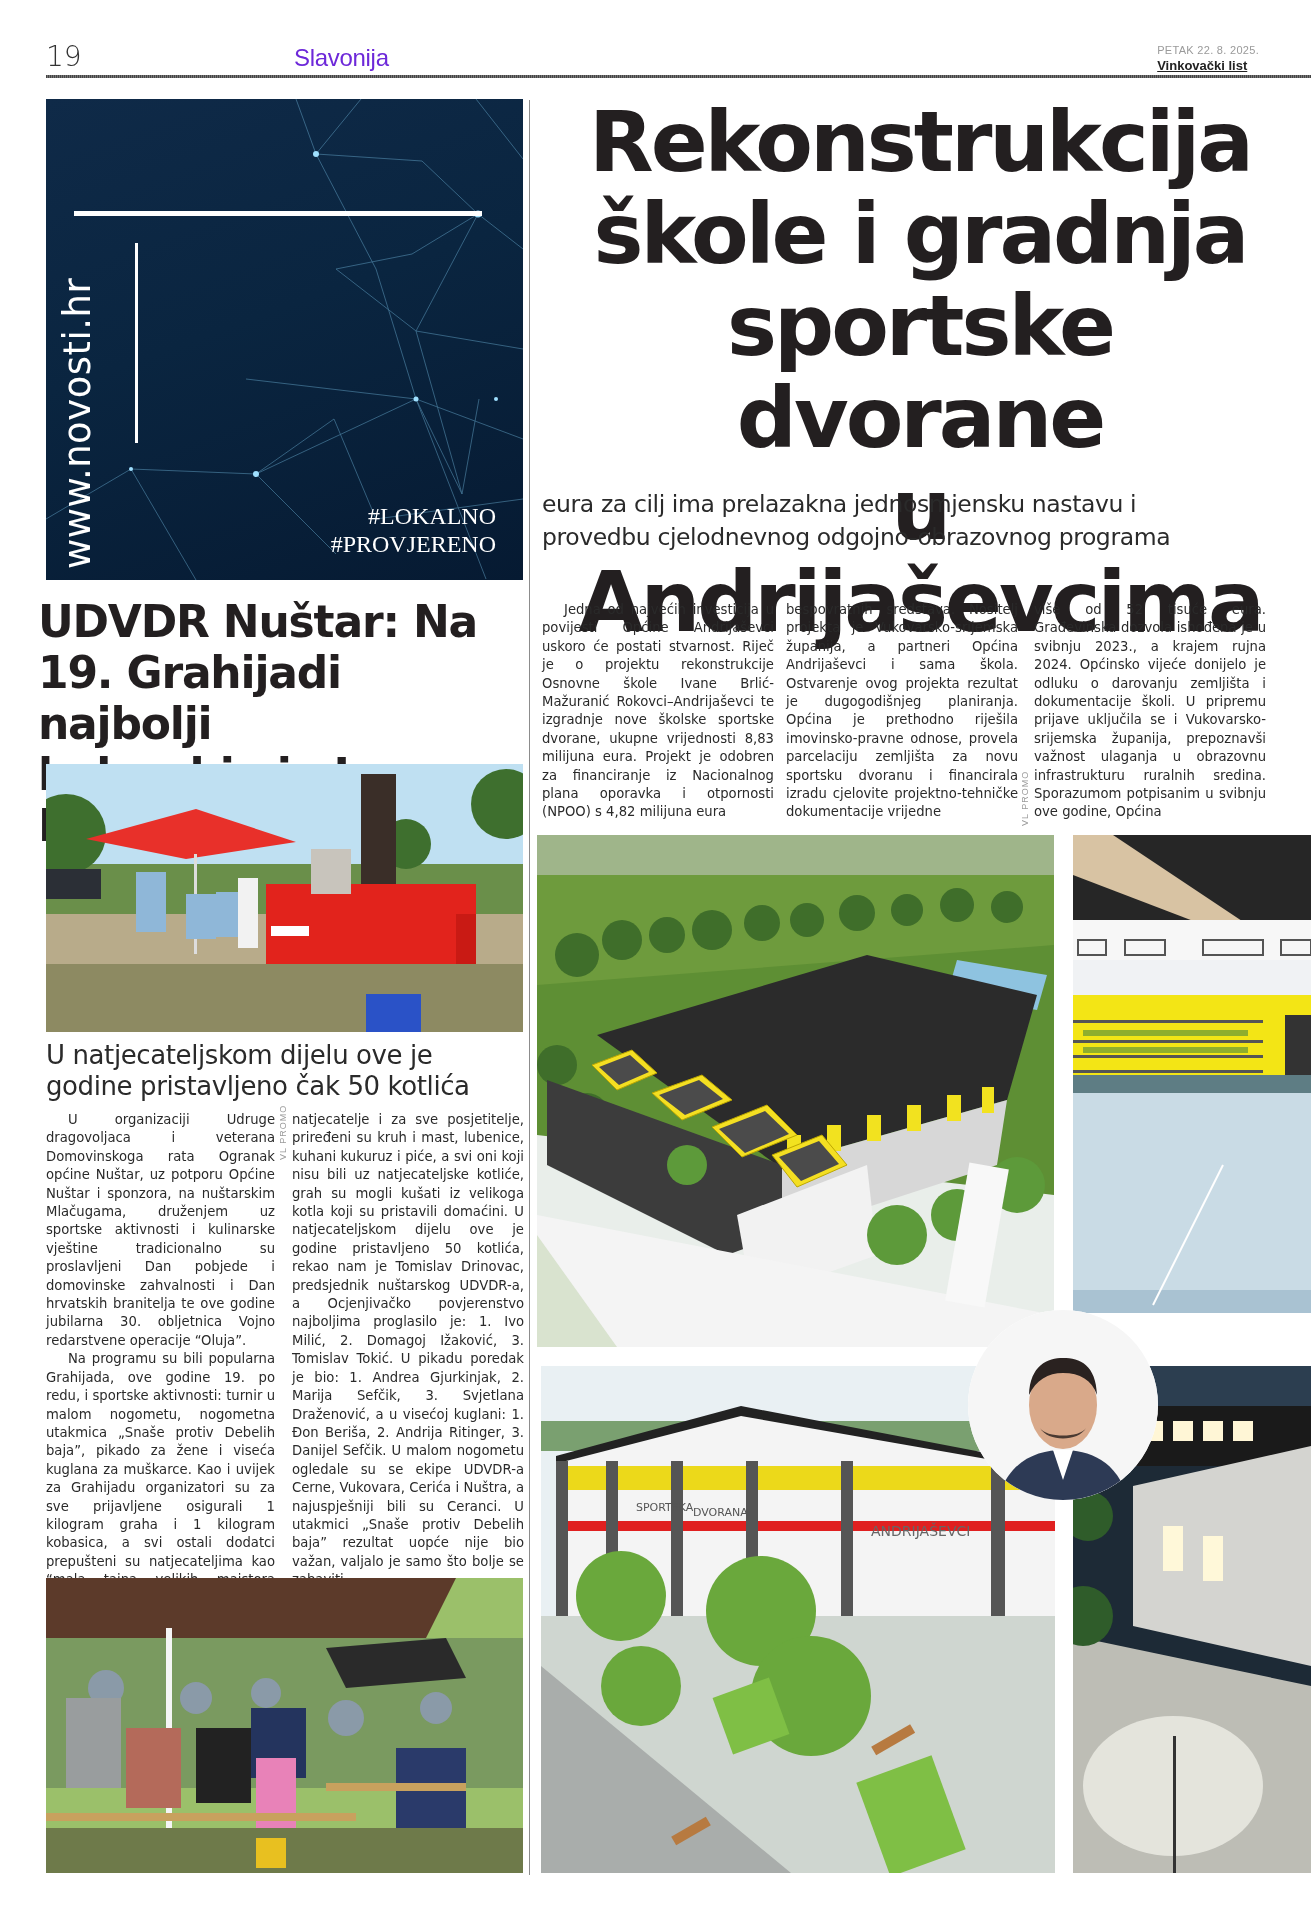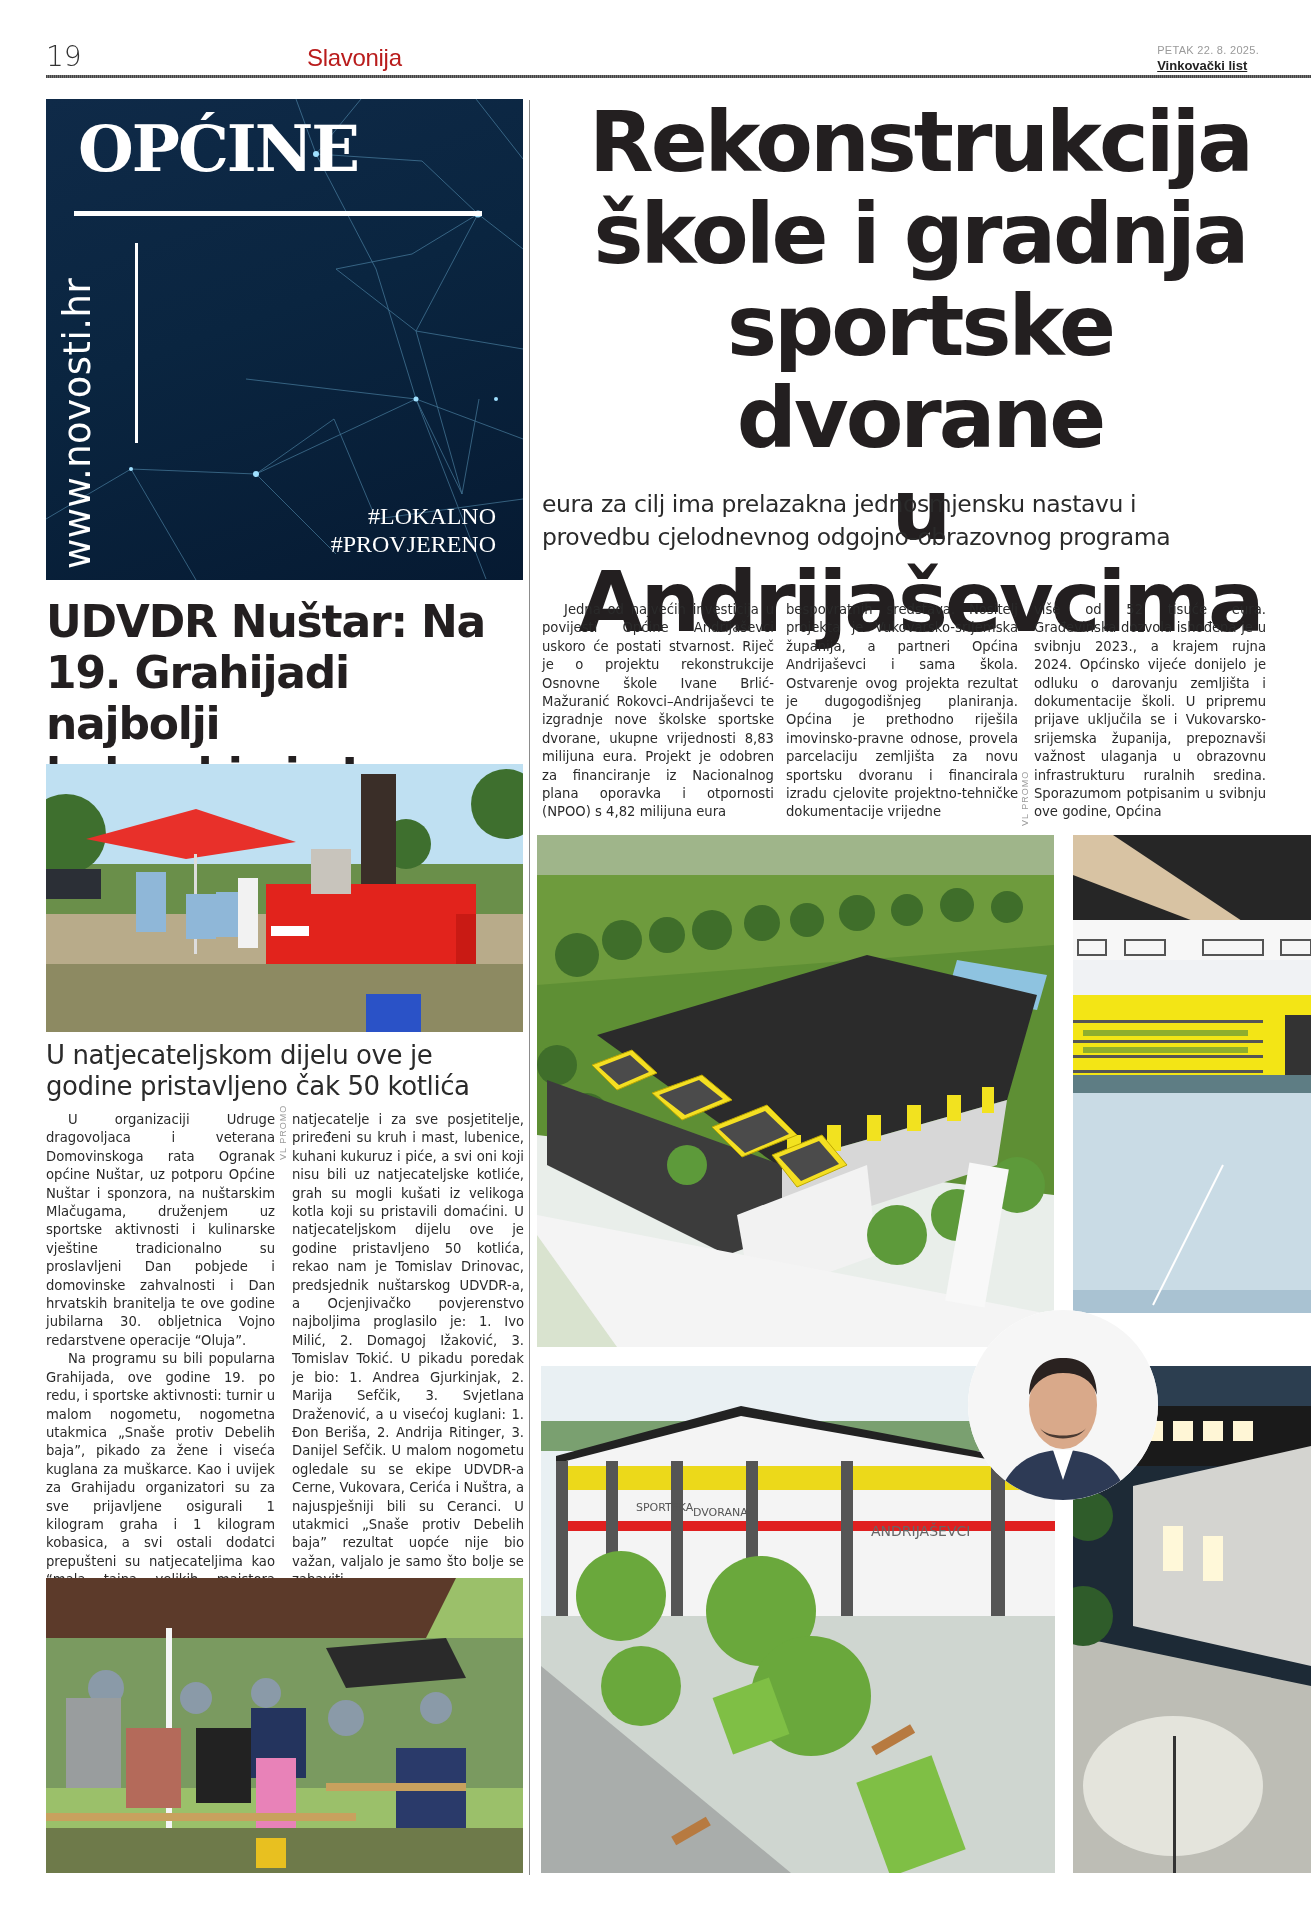--- a/index.html
+++ b/index.html
@@ -1,38 +1,38 @@
 <!DOCTYPE html>
 <html><head>
 <meta charset="utf-8">
 <style>
   html, body { margin:0; padding:0; background:#ffffff; }
   body { width:1311px; height:1920px; position:relative; overflow:hidden; font-family:"Liberation Sans", sans-serif; color:#231f20; }
   .abs { position:absolute; }
   
   .page-num { left:46px; top:40px; font-family:"DejaVu Sans", sans-serif; font-weight:200; font-size:28px; color:#333; }
-  .section { left:307px; top:44px; font-family:"Liberation Sans", sans-serif; font-size:24px; color:#b91c1c; letter-spacing:-0.3px; }
+  .section { left:294px; top:44px; font-family:"Liberation Sans", sans-serif; font-size:24px; color:#6d28d9; letter-spacing:-0.3px; }
   .hdr-right { right:52px; top:44px; }
   .hdr-date { font-size:11px; color:#9a9a9a; letter-spacing:0.3px; }
   .hdr-paper { font-size:13px; color:#222; margin-top:2px; font-weight:bold;text-decoration:underline; }
   .hdr-rule { left:46px; right:0; top:75px; height:3px; background:repeating-linear-gradient(90deg,#444 0 1px,#777 1px 2px); }
   
   .col-rule { left:529px; top:100px; width:1px; height:1775px; background:#8c8c8c; }
   
   .promo { left:46px; top:99px; width:477px; height:481px; background:linear-gradient(160deg,#0f2a48 0%,#0a2540 45%,#061a32 100%); overflow:hidden; }
   .promo svg { position:absolute; left:0; top:0; }
   .promo-title { position:absolute; left:32px; top:12px; font-family:"DejaVu Serif", serif; font-weight:bold; font-size:64px; color:#fff; letter-spacing:-2px; }
   .promo-rule { position:absolute; left:28px; top:112px; width:408px; height:5px; background:#fff; }
   .promo-vrule { position:absolute; left:89px; top:144px; width:3px; height:200px; background:#fff; }
   .promo-url { position:absolute; left:10px; top:470px; transform-origin:0 0; transform:rotate(-90deg); font-size:37px; color:#fff; font-family:"DejaVu Sans", sans-serif; white-space:nowrap; letter-spacing:0.5px; }
   .promo-tags { position:absolute; right:27px; top:403px; text-align:right; color:#fff; font-size:24px; line-height:28px; font-family:Liberation Serif, serif; font-weight:300; }
   
   .main-headline { left:540px; top:96px; width:760px; font-family:"DejaVu Sans", sans-serif; font-weight:bold; font-size:84px; line-height:92px; letter-spacing:-3px; color:#231f20;text-align:center; }
   .main-sub { left:542px; top:488px; width:760px; font-family:"DejaVu Sans", sans-serif; font-size:23.5px; line-height:33px; letter-spacing:-0.4px; color:#2a2a2a; }
-  .left-headline { left:46px; top:596px; width:490px; font-family:"DejaVu Sans", sans-serif; font-weight:bold; font-size:44px; line-height:51px; letter-spacing:-1.2px; }
+  .left-headline { left:38px; top:596px; width:490px; font-family:"DejaVu Sans", sans-serif; font-weight:bold; font-size:44px; line-height:51px; letter-spacing:-1.2px; }
   .left-sub { left:46px; top:1040px; width:480px; font-family:"DejaVu Sans", sans-serif; font-size:26px; line-height:31px; letter-spacing:-0.4px; color:#2a2a2a; }
   
   .body-col { font-family:"DejaVu Sans", sans-serif; font-size:13.2px; line-height:18.4px; text-align:justify; color:#2a2a2a; }
   .body-col p { margin:0; text-indent:22px; }
   .body-col p.noindent { text-indent:0; }
   .credit { font-size:9px; color:#9a9a9a; letter-spacing:1px; transform:rotate(-90deg); transform-origin:0 0; white-space:nowrap; }
   
   .photo { overflow:hidden; }
   .circle { border-radius:50%; overflow:hidden; background:#fff; }
 </style>
@@ -65,21 +65,20 @@
     </g>
     <g fill="#9fe0ff">
       <circle cx="270" cy="55" r="3"></circle>
       <circle cx="432" cy="115" r="3.5"></circle>
       <circle cx="370" cy="300" r="2.5"></circle>
       <circle cx="210" cy="375" r="3"></circle>
       <circle cx="85" cy="370" r="2"></circle>
       <circle cx="450" cy="300" r="2"></circle>
     </g>
   </svg>
-  <div class="promo-title">OPĆINE</div>
   <div class="promo-rule"></div>
   <div class="promo-vrule"></div>
   <div class="promo-url">www.novosti.hr</div>
   <div class="promo-tags">
     <div>#LOKALNO</div>
     <div>#PROVJERENO</div>
   </div>
 </div>
 
 <div class="abs main-headline">

